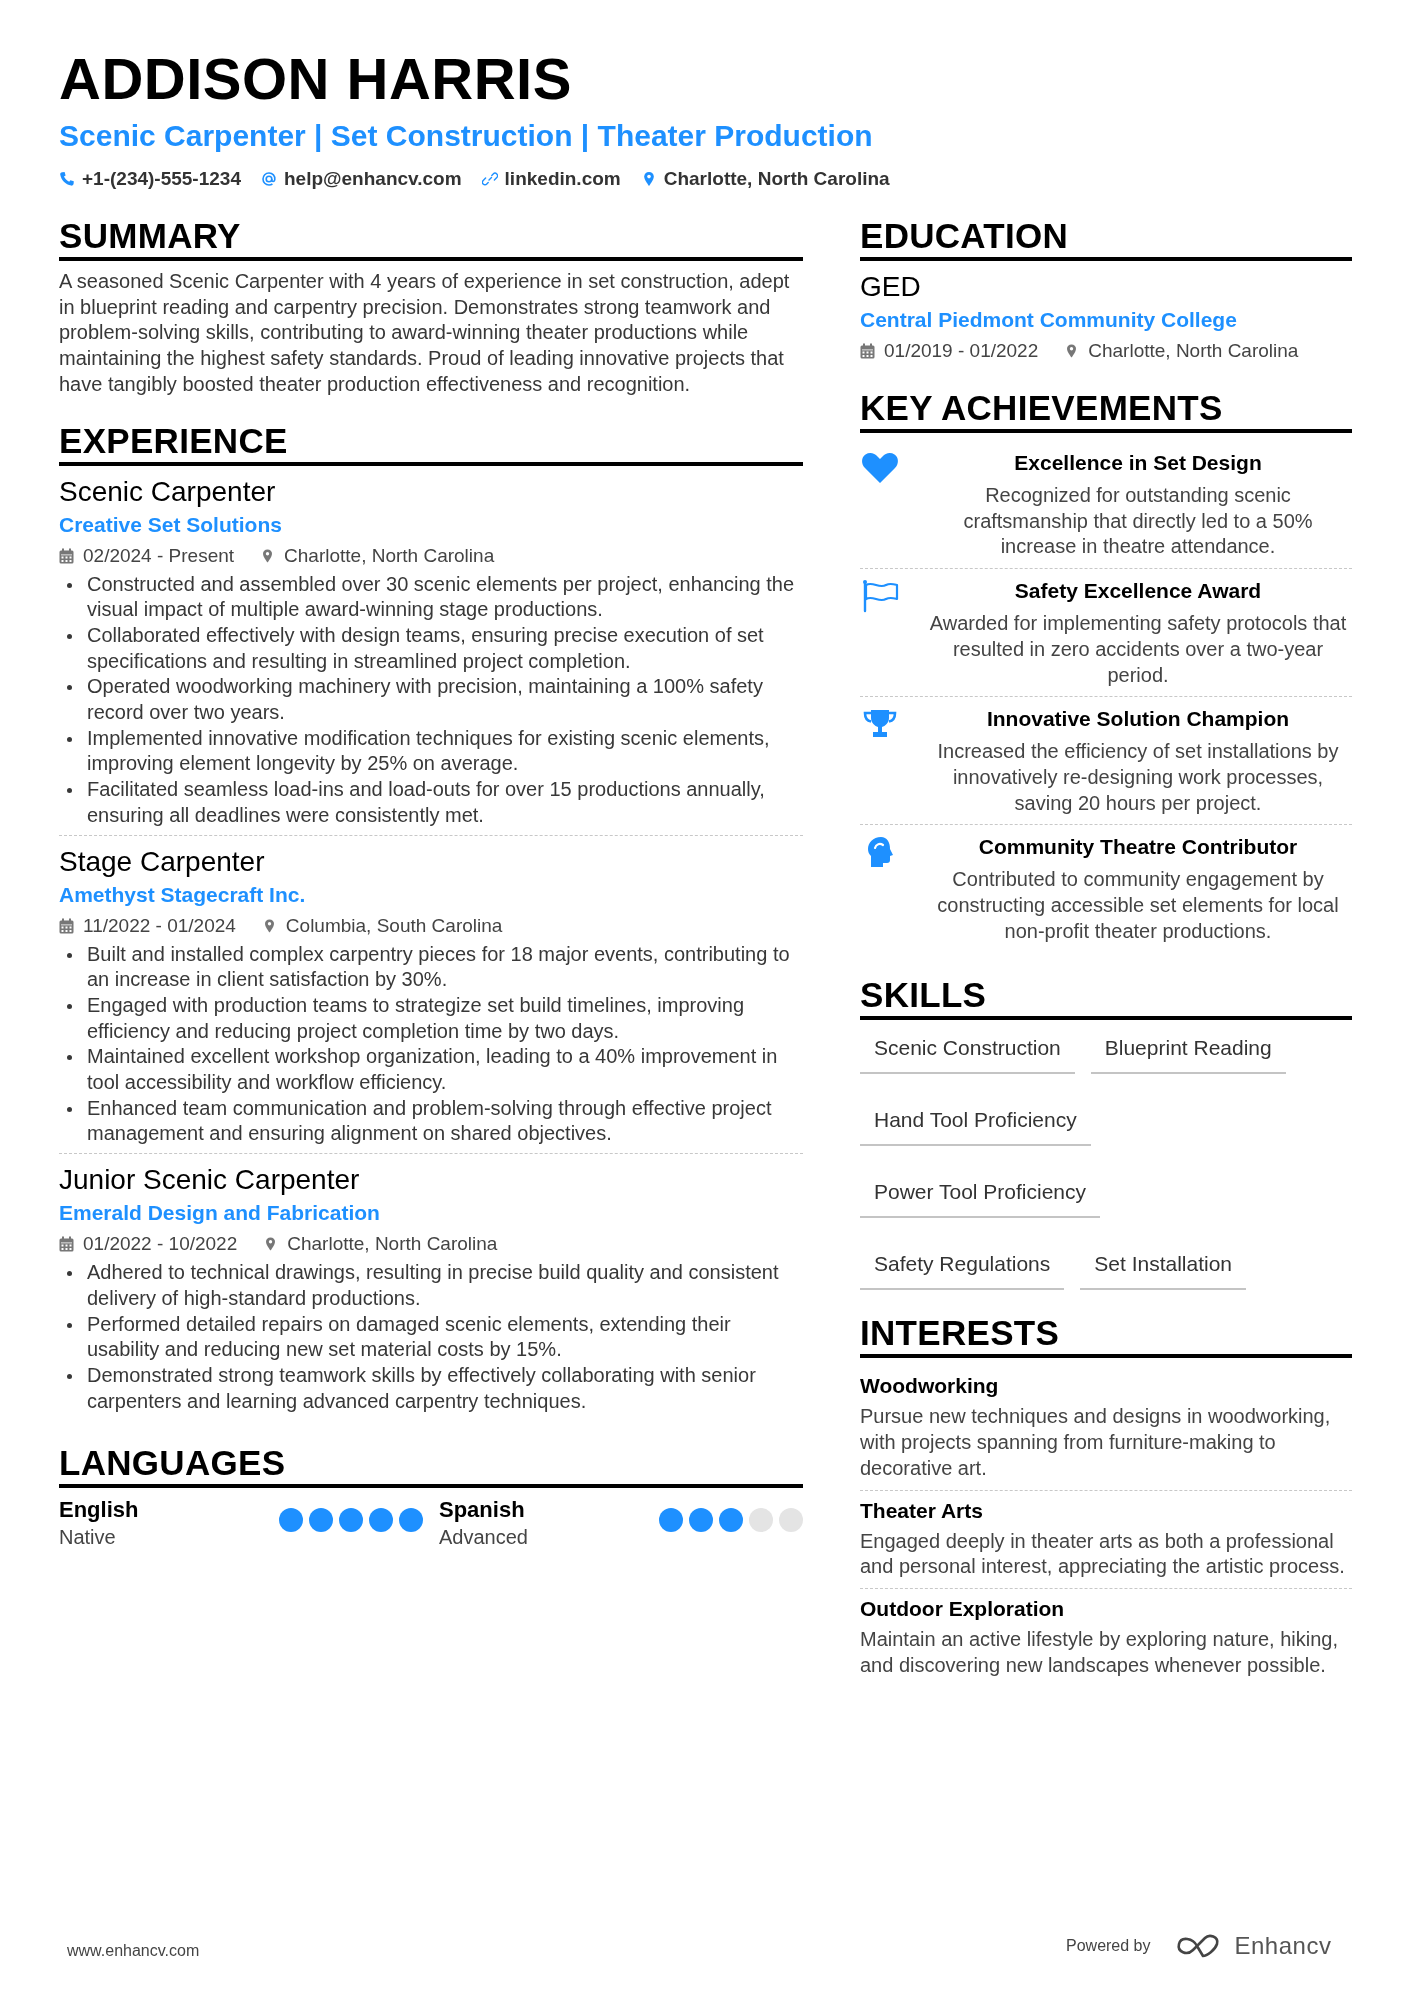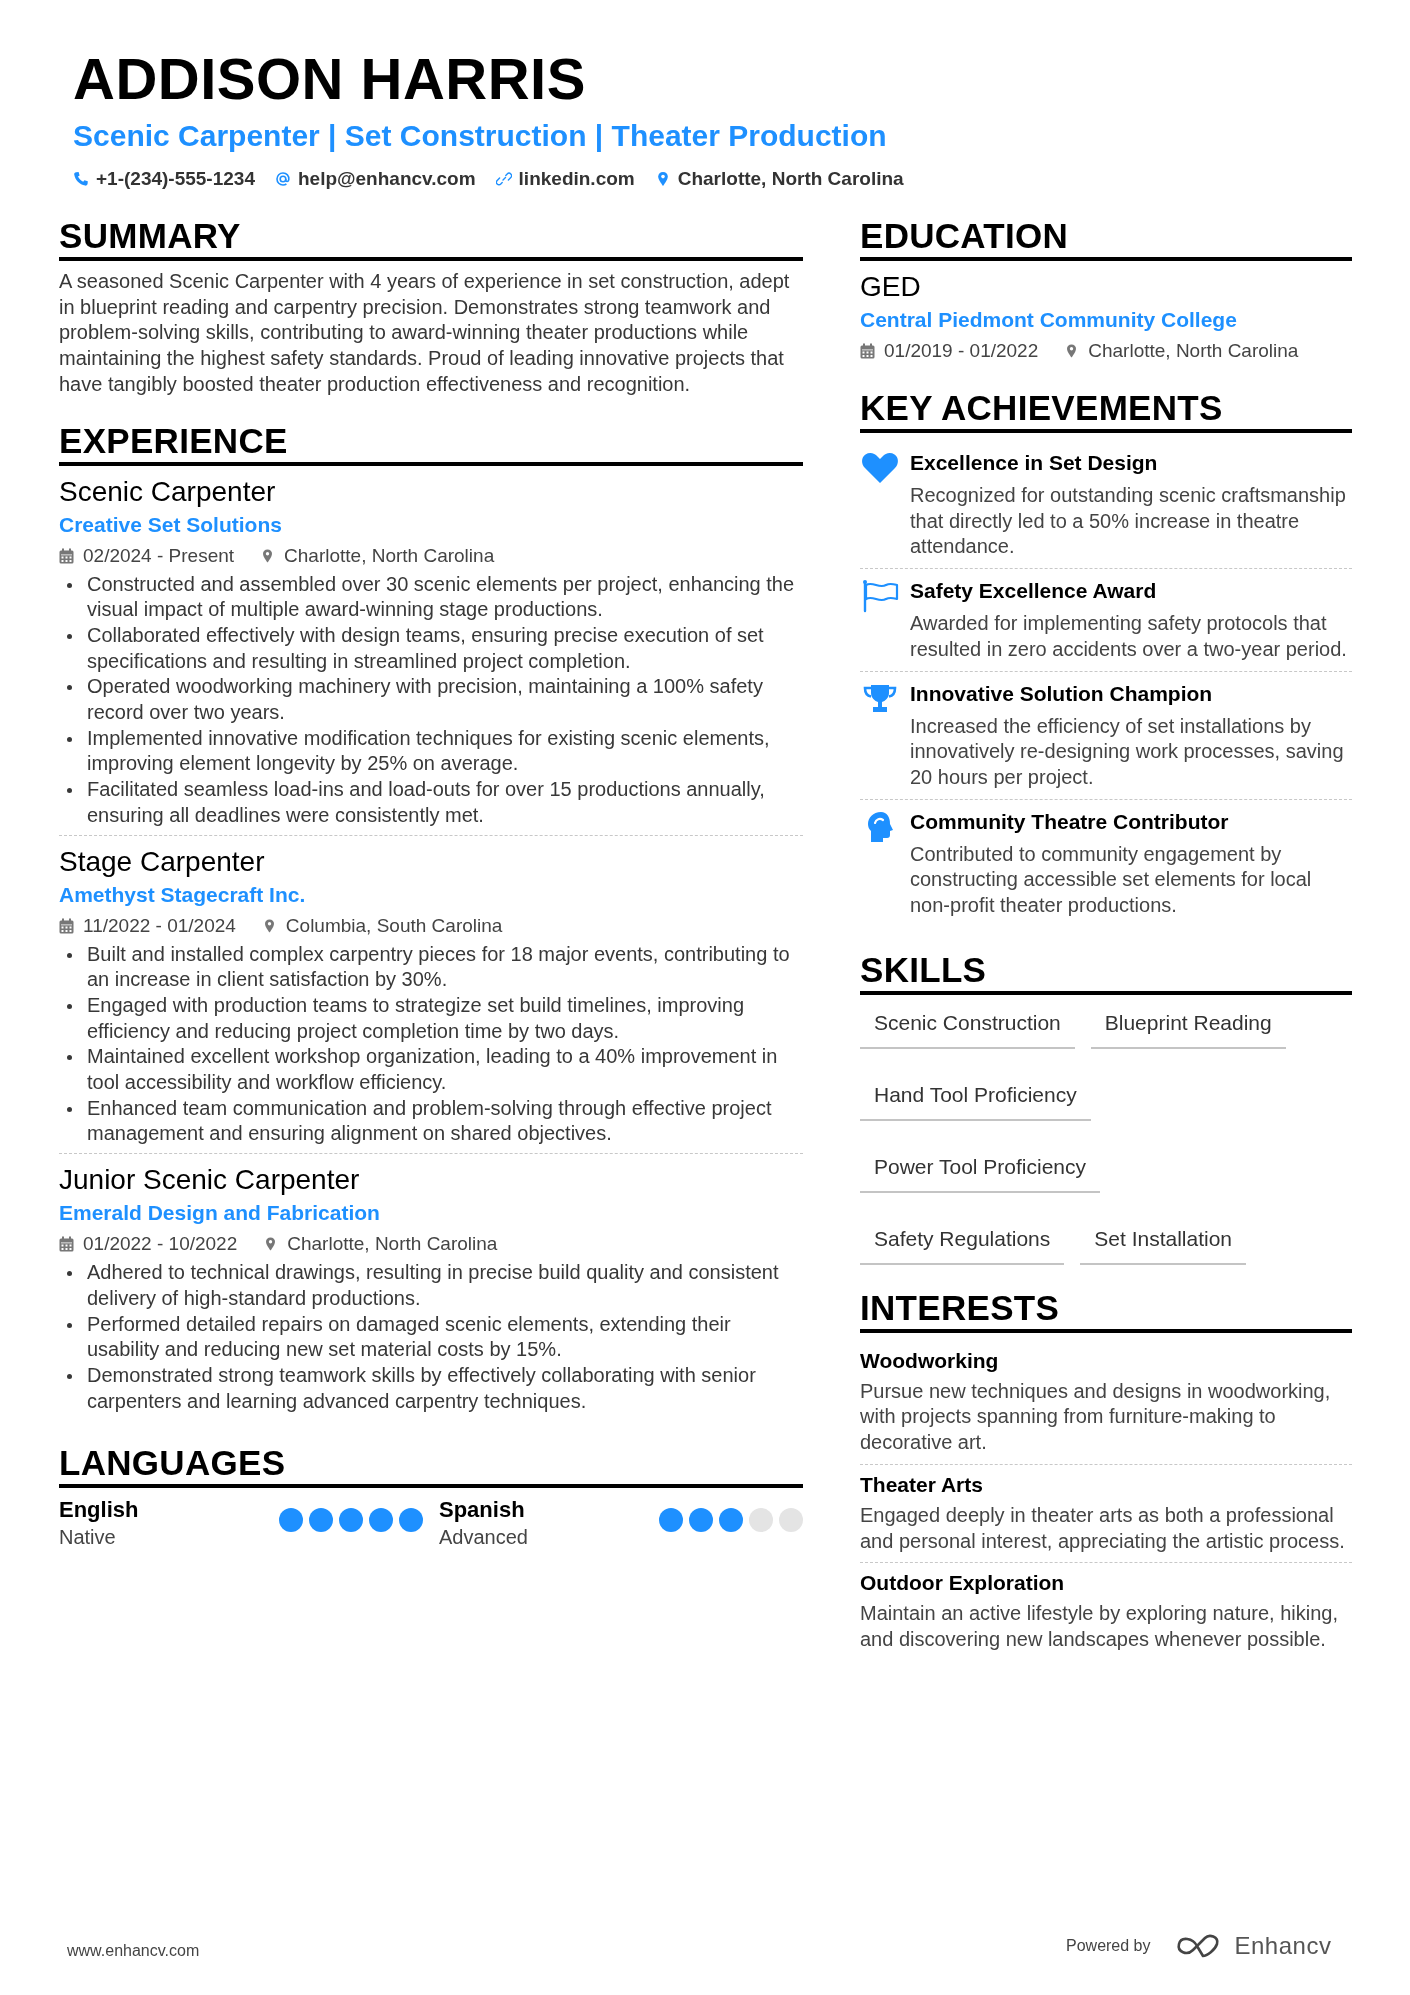--- a/index.html
+++ b/index.html
@@ -2,21 +2,21 @@
 <html><head>
 <meta charset="utf-8">
 <style>
   * { box-sizing: border-box; margin: 0; padding: 0; }
   html, body { width: 1410px; height: 1995px; background: #ffffff; }
   body { position: relative; font-family: "Liberation Sans", sans-serif; color: #333; overflow: hidden; }
 
   .page { position: absolute; left: 0; top: 0; width: 1410px; height: 1995px; }
 
   
-  .header { position: absolute; left: 73px; top: 44px; width: 1300px; }
+  .header { position: absolute; left: 59px; top: 44px; width: 1300px; }
   .name { font-family: "Liberation Sans", sans-serif; font-weight: 700; font-size: 58px; line-height: 70px; color: #000; letter-spacing: 0.5px; }
   .headline { margin-top: 2px; font-weight: 700; font-size: 30px; line-height: 40px; color: #1E90FF; }
   .contacts { margin-top: 12px; display: flex; gap: 20px; font-size: 19px; font-weight: 700; color: #333; align-items: center; }
   .contact { display: flex; align-items: center; gap: 7px; }
   .contact svg { width: 16px; height: 16px; flex: none; }
 
   
   .col-left { position: absolute; left: 59px; top: 215px; width: 744px; }
   .col-right { position: absolute; left: 860px; top: 215px; width: 492px; }
 
@@ -44,21 +44,21 @@
   .lang-level { font-size: 20px; line-height: 26px; color: #444; }
   .dots { display: flex; gap: 6px; margin-top: 12px; }
   .dot { width: 24px; height: 24px; border-radius: 50%; background: #1E90FF; }
   .dot.off { background: #e4e4e4; }
 
   
   .edu-degree { font-size: 28px; line-height: 36px; color: #000; }
   .edu-school { font-size: 21px; font-weight: 700; line-height: 30px; color: #1E90FF; }
 
   
-  .ach { display: flex; gap: 10px; padding: 8px 0 8px 0; border-bottom: 1px dashed #c8c8c8; }
+  .ach { display: flex; gap: 24px; padding: 8px 0 8px 0; border-bottom: 1px dashed #c8c8c8; text-align: center; }
   .ach:last-child { border-bottom: none; }
   .ach-icon { width: 40px; flex: none; display: flex; justify-content: center; padding-top: 2px; }
   .ach-icon svg { width: 38px; height: 34px; }
   .ach-title { font-size: 21px; font-weight: 700; line-height: 28px; color: #000; }
   .ach-desc { font-size: 20px; line-height: 25.7px; color: #444; margin-top: 6px; }
 
   
   .skills { display: flex; flex-wrap: wrap; column-gap: 16px; row-gap: 14px; margin-top: 10px; }
   .skill { font-size: 21px; font-weight: 400; color: #333; padding: 4px 14px 10px 14px; border-bottom: 2px solid #c4c4c4; line-height: 28px; }
   .skills-break { flex-basis: 100%; height: 0; }

